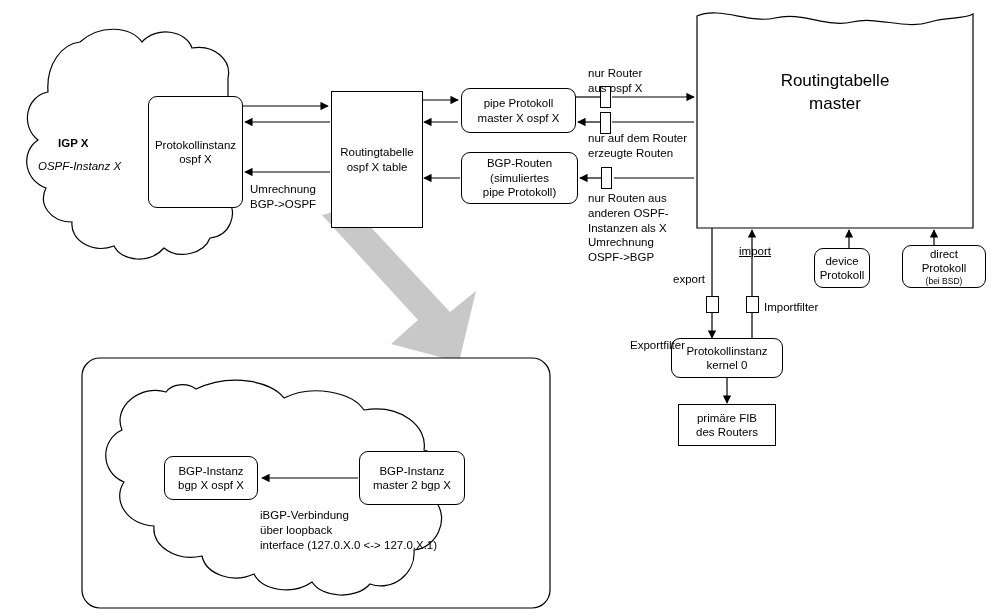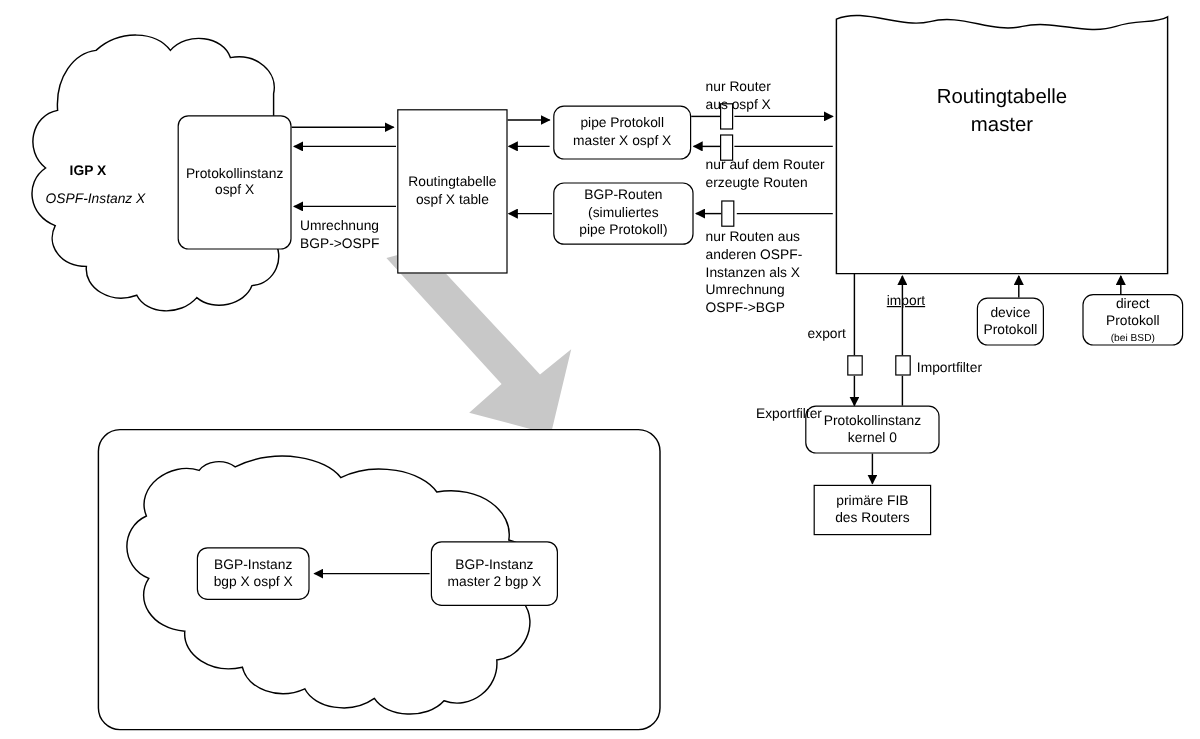--- a/index.html
+++ b/index.html
@@ -210,14 +210,17 @@
 anderen OSPF-
 Instanzen als X</div>
   <div class="label" style="left:588px; top:131px;">nur auf dem Router
 erzeugte Routen</div>
   <div class="label" style="left:588px; top:235px;">Umrechnung
 OSPF-&gt;BGP</div>
   <div class="label" style="left:673px; top:272px;">export</div>
   <div class="label" style="left:739px; top:244px;text-decoration:underline;">import</div>
   <div class="label" style="left:630px; top:300px;margin-top:38px;">Exportfilter</div>
   <div class="label" style="left:764px; top:300px;">Importfilter</div>
+  <div class="label" style="left:260px; top:508px;">iBGP-Verbindung
+über loopback
+interface (127.0.X.0 &lt;-&gt; 127.0.X.1)</div>
 
 </div>
 
 </body></html>

